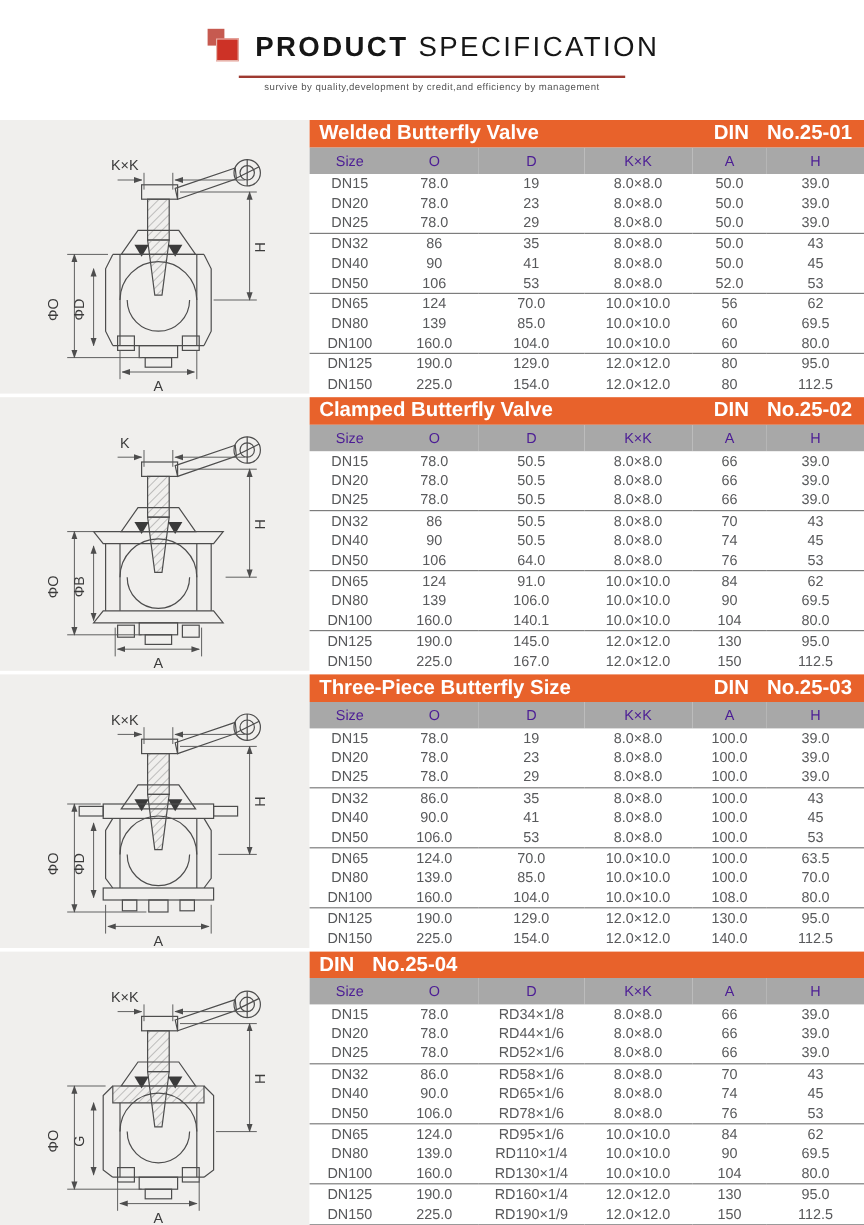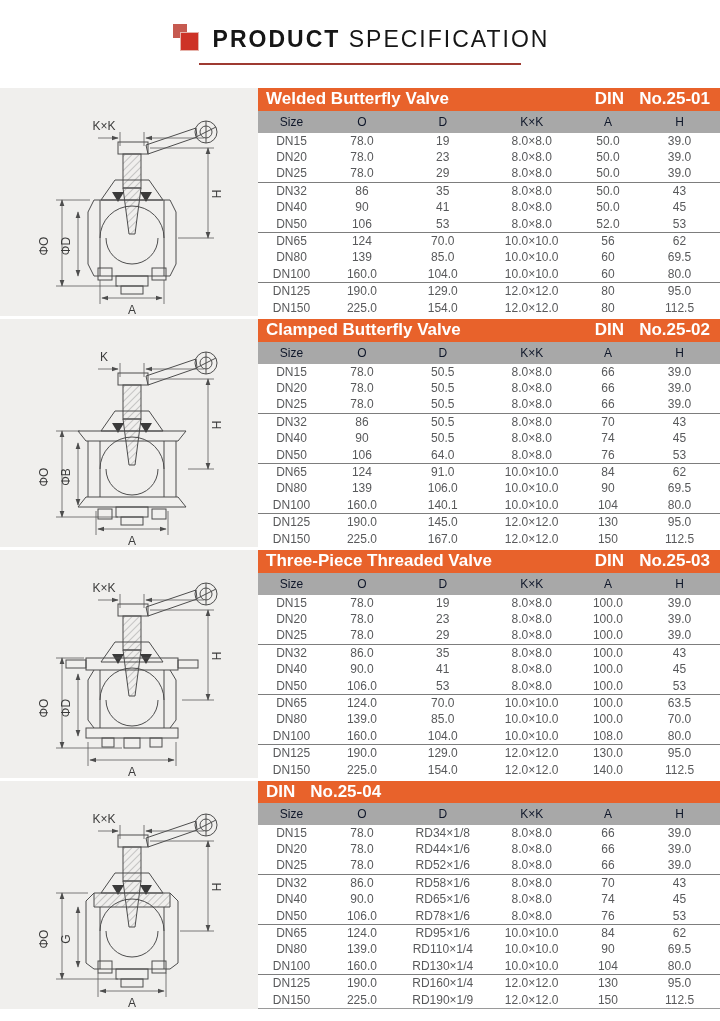--- a/index.html
+++ b/index.html
@@ -25,21 +25,21 @@
   .table-panel { flex:1; display:flex; flex-direction:column; background:#fff; }
 
   .title-bar { height:30px; background:#e8622b; color:#ffffff; display:flex; align-items:center;
                justify-content:space-between; padding:0 10px 0 8px; font-size:17px; font-weight:bold; }
   .valve-title { white-space:nowrap; }
   .din { display:flex; gap:15px; white-space:nowrap; }
 
   table { width:100%; border-collapse:collapse; table-layout:fixed; }
   col.c-size {width:14.5%;} col.c-o {width:16%;} col.c-d {width:19%;}
   col.c-kk {width:19.5%;} col.c-a {width:13.5%;} col.c-h {width:17.5%;}
-  thead th { background:#a8a8a8; color:#0f172a; font-weight:normal; font-size:12px; height:17px; padding:4px; text-align:center; }
+  thead th { background:#a8a8a8; color:#4c1d95; font-weight:normal; font-size:12px; height:17px; padding:4px; text-align:center; }
   tbody td { text-align:center; font-size:12px; color:#58595b; height:16.4px; line-height:16.4px; padding:0; white-space:nowrap; }
   tbody tr:nth-child(4) td, tbody tr:nth-child(7) td, tbody tr:nth-child(10) td { border-top:1px solid #7d7d7d; }
   section.spec-section:last-child tbody tr:last-child td { border-bottom:1px solid #9a9a9a; }
 
   
   svg text { font-family:"Liberation Sans", sans-serif; }
 </style>
 </head>
 <body>
 
@@ -47,20 +47,21 @@
 
   <header>
     <div class="brand-row">
       <div class="logo">
         <span class="back"></span>
         <span class="front"></span>
       </div>
       <h1><span class="title-bold">PRODUCT</span> <span class="title-light">SPECIFICATION</span></h1>
     </div>
     <div class="underline"></div>
+    <div class="subtitle">survive by quality,development by credit,and efficiency by management</div>
   </header>
 
   <main class="sections">
 
     <section class="spec-section">
       <div class="drawing-panel">
         <svg viewBox="0 0 258 228" width="258" height="228">
           <defs>
             <pattern id="h1" width="5" height="5" patternUnits="userSpaceOnUse" patternTransform="rotate(45)">
                 <line x1="0" y1="0" x2="0" y2="5" stroke="#9a9a9a" stroke-width="1"></line>
@@ -479,21 +480,21 @@
             <text x="104" y="42" text-anchor="middle">K×K</text>
             <text x="48" y="158" text-anchor="middle" transform="rotate(-90 48 158)">ΦO</text>
             <text x="70" y="158" text-anchor="middle" transform="rotate(-90 70 158)">ΦD</text>
             <text x="221" y="106" text-anchor="middle" transform="rotate(-90 221 106)">H</text>
             <text x="132" y="226" text-anchor="middle">A</text>
           </g>
         </svg>
       </div>
       <div class="table-panel">
         <div class="title-bar">
-          <span class="valve-title">Three-Piece Threaded Valve</span>
+          <span class="valve-title">Three-Piece Butterfly Size</span>
           <span class="din">
               <span>DIN</span>
               <span>No.25-03</span>
             </span>
         </div>
         <table>
           <colgroup>
               <col class="c-size">
               <col class="c-o">
               <col class="c-d">

